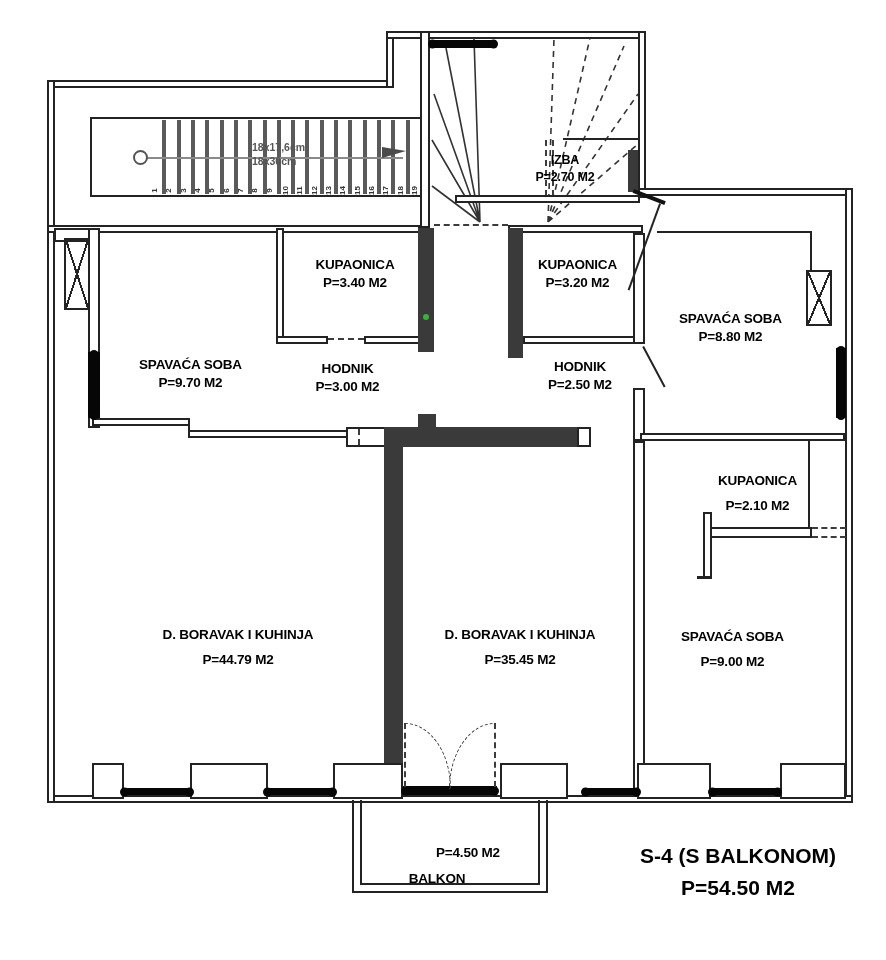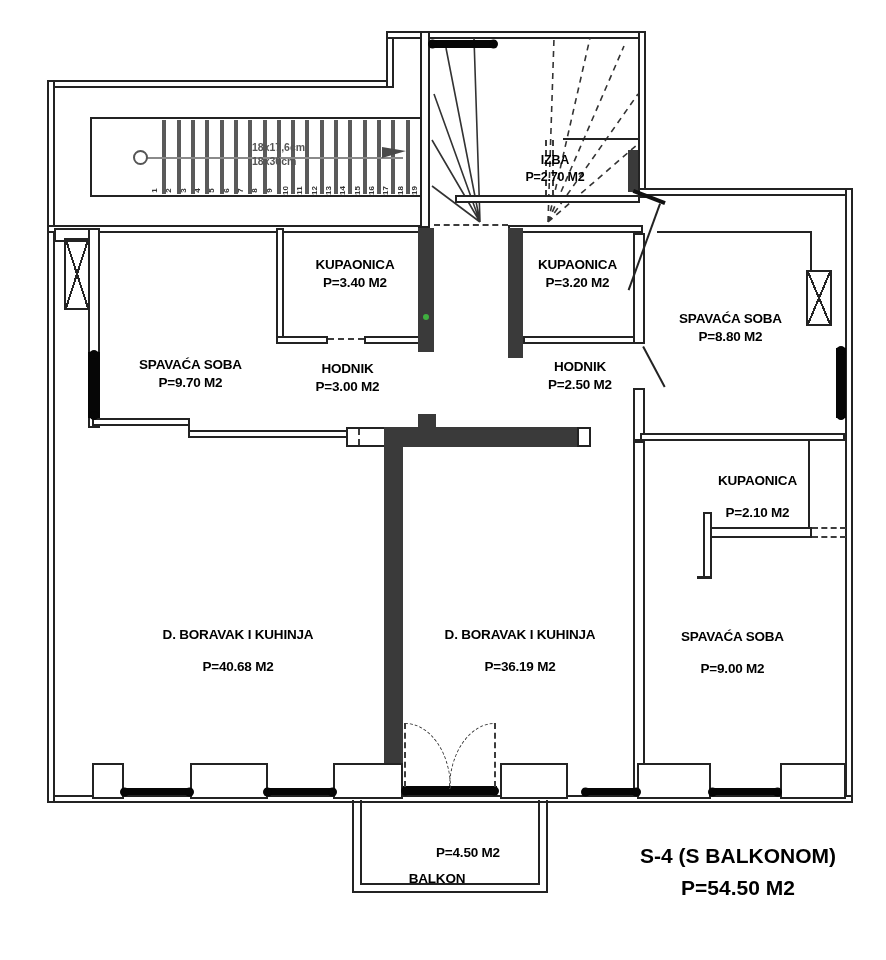--- a/index.html
+++ b/index.html
@@ -21,21 +21,21 @@
   .xb{position:absolute;border:2px solid #232323;box-sizing:border-box;background:
       linear-gradient(to top right,transparent calc(50% - 1px),#232323 calc(50% - 1px),#232323 calc(50% + 1px),transparent calc(50% + 1px)),
       linear-gradient(to bottom right,transparent calc(50% - 1px),#232323 calc(50% - 1px),#232323 calc(50% + 1px),transparent calc(50% + 1px));}
   .dh{position:absolute;height:0;border-top:2px dashed #3c3c3c;}
   .dv{position:absolute;width:0;border-left:2px dashed #3c3c3c;}
   .diag{position:absolute;transform-origin:0 0;}
   .arcL{position:absolute;border:0;border-top:1.6px dashed #3c3c3c;border-right:1.6px dashed #3c3c3c;border-top-right-radius:100%;box-sizing:border-box;}
   .arcR{position:absolute;border:0;border-top:1.6px dashed #3c3c3c;border-left:1.6px dashed #3c3c3c;border-top-left-radius:100%;box-sizing:border-box;}
   .lab{position:absolute;text-align:center;font-weight:bold;font-size:13.5px;line-height:1.32;letter-spacing:-0.2px;white-space:nowrap;}
   .lab.sm{font-size:12.5px;}
-  .lab .gap{margin-top:14px;}
+  .lab .gap{margin-top:7px;}
   .apt{position:absolute;text-align:center;font-weight:bold;font-size:21px;line-height:1.5;white-space:nowrap;}
   .title{position:absolute;font-weight:bold;font-size:26px;letter-spacing:1px;white-space:nowrap;}
   .dim{position:absolute;font-weight:bold;font-size:10.5px;color:#555;line-height:1.3;white-space:nowrap;}
   #treads{position:absolute;left:150px;top:118px;width:272px;height:78px;}
   .tread{position:absolute;top:2px;width:4px;height:74px;background:#5a5a5a;}
   .tnum{position:absolute;bottom:1px;font-size:8px;font-weight:bold;color:#333;transform:rotate(-90deg);}
   .circ{position:absolute;width:15px;height:15px;border:2.5px solid #555;border-radius:50%;background:#fff;box-sizing:border-box;}
   .arr{position:absolute;width:0;height:0;border-left:24px solid #4a4a4a;border-top:4px solid transparent;border-bottom:7px solid transparent;}
   .dot{position:absolute;width:6px;height:6px;border-radius:50%;background:#3fae3f;}
   svg.fan{position:absolute;}
@@ -181,21 +181,21 @@
 
   <div class="dv" style="left:404px;top:723px;height:64px"></div>
   <div class="dv" style="left:494px;top:723px;height:64px"></div>
   <div class="arcL" style="left:405px;top:723px;width:46px;height:66px"></div>
   <div class="arcR" style="left:449px;top:723px;width:46px;height:66px"></div>
 
   <div class="balk" style="left:352px;top:800px;width:196px;height:93px"></div>
   <div class="balk" style="left:360px;top:800px;width:180px;height:85px"></div>
 
 
-  <div class="lab sm" style="left:490px;top:152px;width:130px">
+  <div class="lab sm" style="left:500px;top:152px;width:130px">
     <div>IZBA</div>
     <div>P=2.70 M2</div>
   </div>
 
   <div class="lab" style="left:280px;top:256px;width:150px">
     <div>KUPAONICA</div>
     <div>P=3.40 M2</div>
   </div>
 
   <div class="lab" style="left:500px;top:256px;width:155px">
@@ -224,26 +224,26 @@
     <div>P=2.50 M2</div>
   </div>
 
   <div class="lab" style="left:670px;top:472px;width:175px">
     <div>KUPAONICA</div>
     <div class="gap">P=2.10 M2</div>
   </div>
 
   <div class="lab" style="left:108px;top:626px;width:260px">
     <div>D. BORAVAK I KUHINJA</div>
-    <div class="gap">P=40.68 M2</div>
+    <div class="gap">P=44.79 M2</div>
   </div>
 
   <div class="lab" style="left:390px;top:626px;width:260px">
     <div>D. BORAVAK I KUHINJA</div>
-    <div class="gap">P=36.19 M2</div>
+    <div class="gap">P=35.45 M2</div>
   </div>
 
   <div class="lab" style="left:630px;top:628px;width:205px">
     <div>SPAVAĆA SOBA</div>
     <div class="gap">P=9.00 M2</div>
   </div>
 
   <div class="lab" style="left:392px;top:870px;width:90px">BALKON</div>
   <div class="lab" style="left:418px;top:844px;width:100px">P=4.50 M2</div>
 

